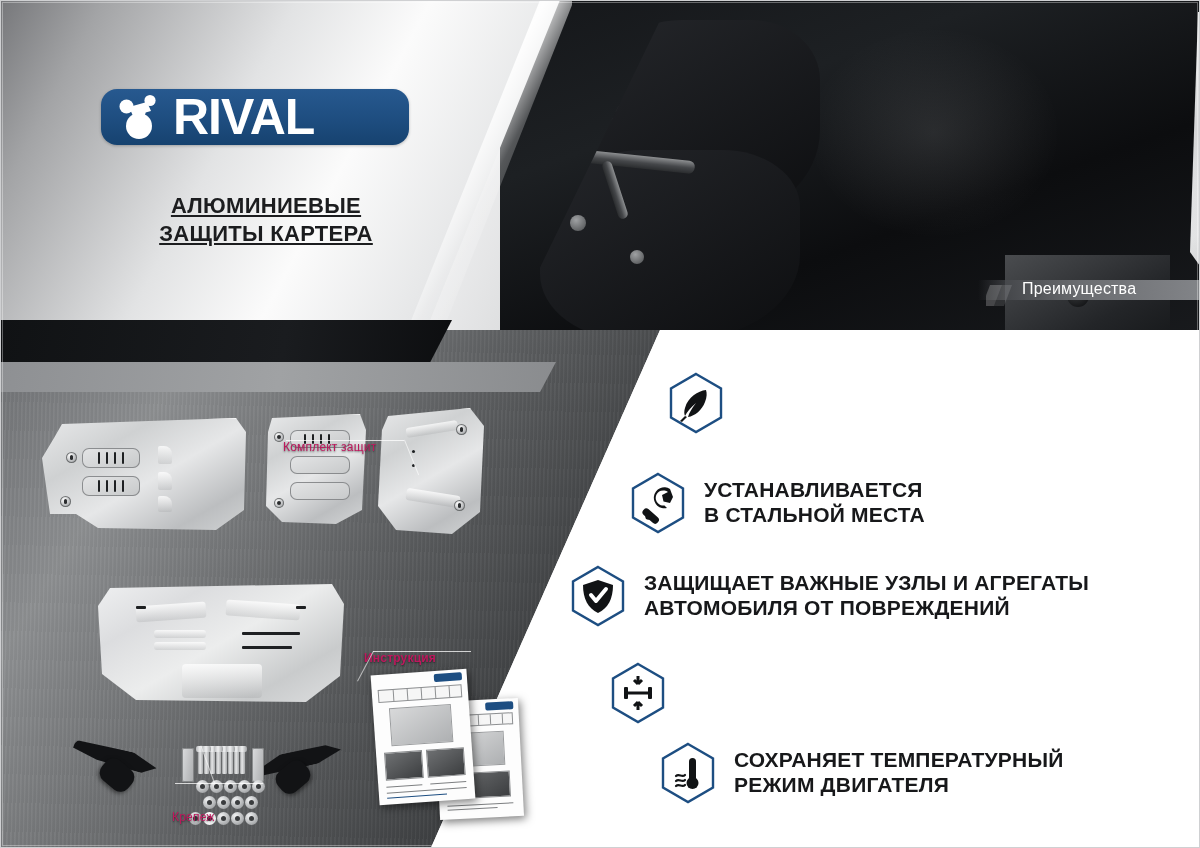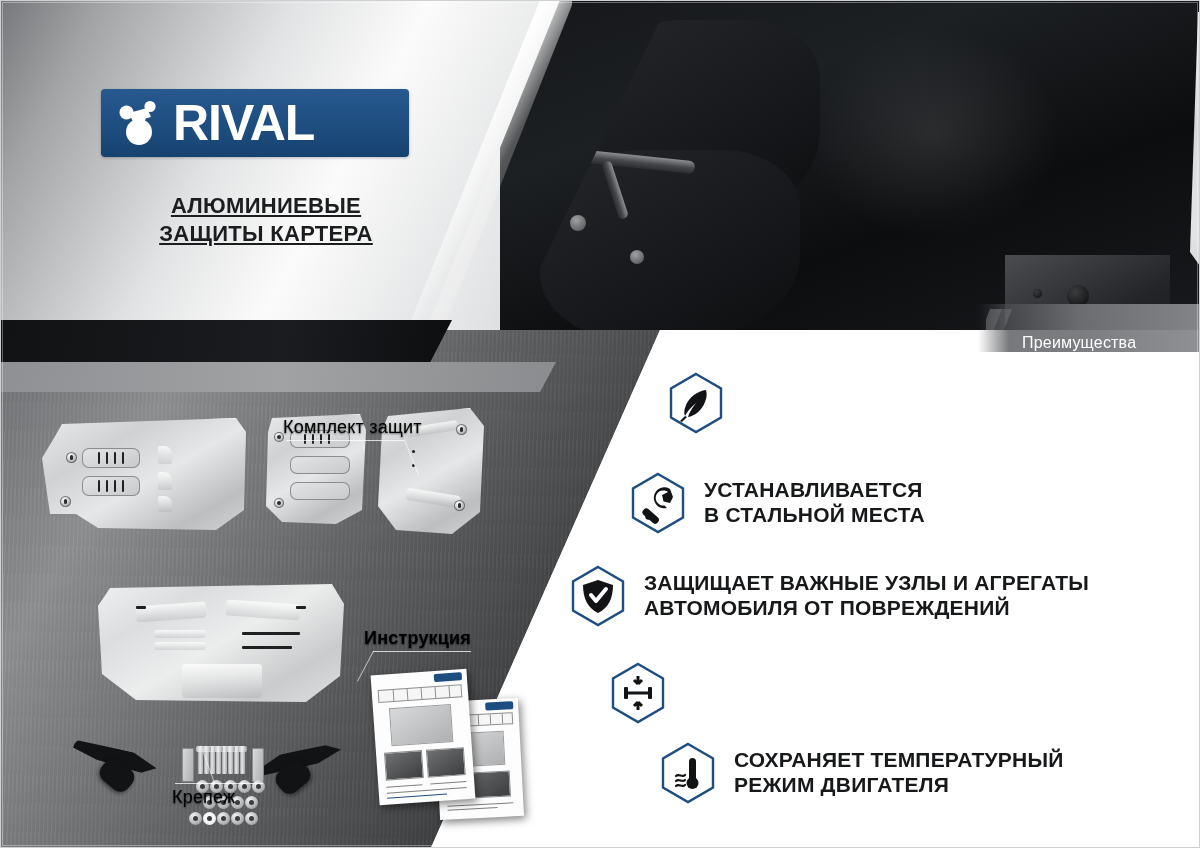--- a/index.html
+++ b/index.html
@@ -80,25 +80,25 @@
     border: 1px solid #cfd0d2; pointer-events: none;
   }
   #frame-inner {
     position: absolute; inset: 2px;
     border: 1px solid rgba(255,255,255,.35); pointer-events: none;
   }
 
   
   #logo-box {
     position: absolute; left: 101px; top: 89px;
-    width: 308px; height: 68px;
+    width: 308px; height: 56px;
     background: #1b4f87;
     background: linear-gradient(180deg,#23588f 0%, #1d4e82 55%, #194madd 100%);
     background: linear-gradient(180deg,#27598f 0%,#1d4c7e 60%,#16426f 100%);
-    border-radius: 4px;
+    border-radius: 16px;
     display: flex; align-items: center; padding-left: 14px;
     box-shadow: 0 1px 3px rgba(0,0,0,.25);
   }
   #logo-mark { width: 54px; height: 52px; flex: 0 0 auto; }
   #logo-word {
     font-size: 50px; font-weight: 700; color: #ffffff;
     letter-spacing: -1px; margin-left: 4px; line-height: 1;
     font-family: "Liberation Sans", sans-serif;
   }
 
@@ -113,23 +113,23 @@
     position: absolute; left: 60px; top: 289px; width: 360px; height: 40px;
     background: linear-gradient(100deg, rgba(255,255,255,.0) 0%, rgba(255,255,255,.55) 20%, rgba(255,255,255,.85) 60%, rgba(255,255,255,.35) 100%);
     display: flex; align-items: center; justify-content: center;
   }
   #subtitle {
     font-size: 16px; color: #2a2b2d; letter-spacing: .2px;
   }
 
   
   #adv-tab {
-    position: absolute; right: 0; top: 304px; width: 222px; height: 48px;
+    position: absolute; right: 0; top: 280px; width: 222px; height: 20px;
     background: linear-gradient(90deg, rgba(60,62,66,.0) 0%, rgba(74,76,80,.75) 14%, rgba(112,114,118,.92) 46%, rgba(136,138,142,.95) 100%);
-    display: flex; align-items: flex-end;
+    display: flex; align-items: flex-start;
   }
   #adv-tab-label {
     margin-left: 44px; font-size: 16px; color: #ffffff; letter-spacing: .2px;
   }
   #adv-tab-chevrons {
     position: absolute; left: 8px; top: 4px; width: 34px; height: 23px;
   }
 
   
   #features {
@@ -143,22 +143,23 @@
     color: #17181a; letter-spacing: .2px; white-space: pre-line;
   }
   #f0 { left: 68px;  top: 12px;  }
   #f1 { left: 30px;  top: 112px; }
   #f2 { left: -30px; top: 205px; }
   #f3 { left: 10px;  top: 302px; }
   #f4 { left: 60px;  top: 382px; }
 
   
   .plabel {
-    position: absolute; color: #000000; font-size: 18px; letter-spacing: .2px;
+    position: absolute; color: #be185d; font-size: 12px; letter-spacing: .2px;
     text-shadow: 0 1px 2px rgba(0,0,0,.55);
+    margin-top: 23px;
   }
   #lbl-kit    { left: 283px; top: 417px; }
   #lbl-instr  { left: 364px; top: 628px; font-weight: bold; }
   #lbl-krep   { left: 172px; top: 787px; }
 
   .leader { position: absolute; background: rgba(255,255,255,.75); height: 1px; }
   #leader-kit  { left: 286px; top: 440px; width: 118px; }
   #leader-instr{ left: 373px; top: 651px; width: 98px; }
   #leader-krep { left: 175px; top: 783px; width: 88px; }
 

